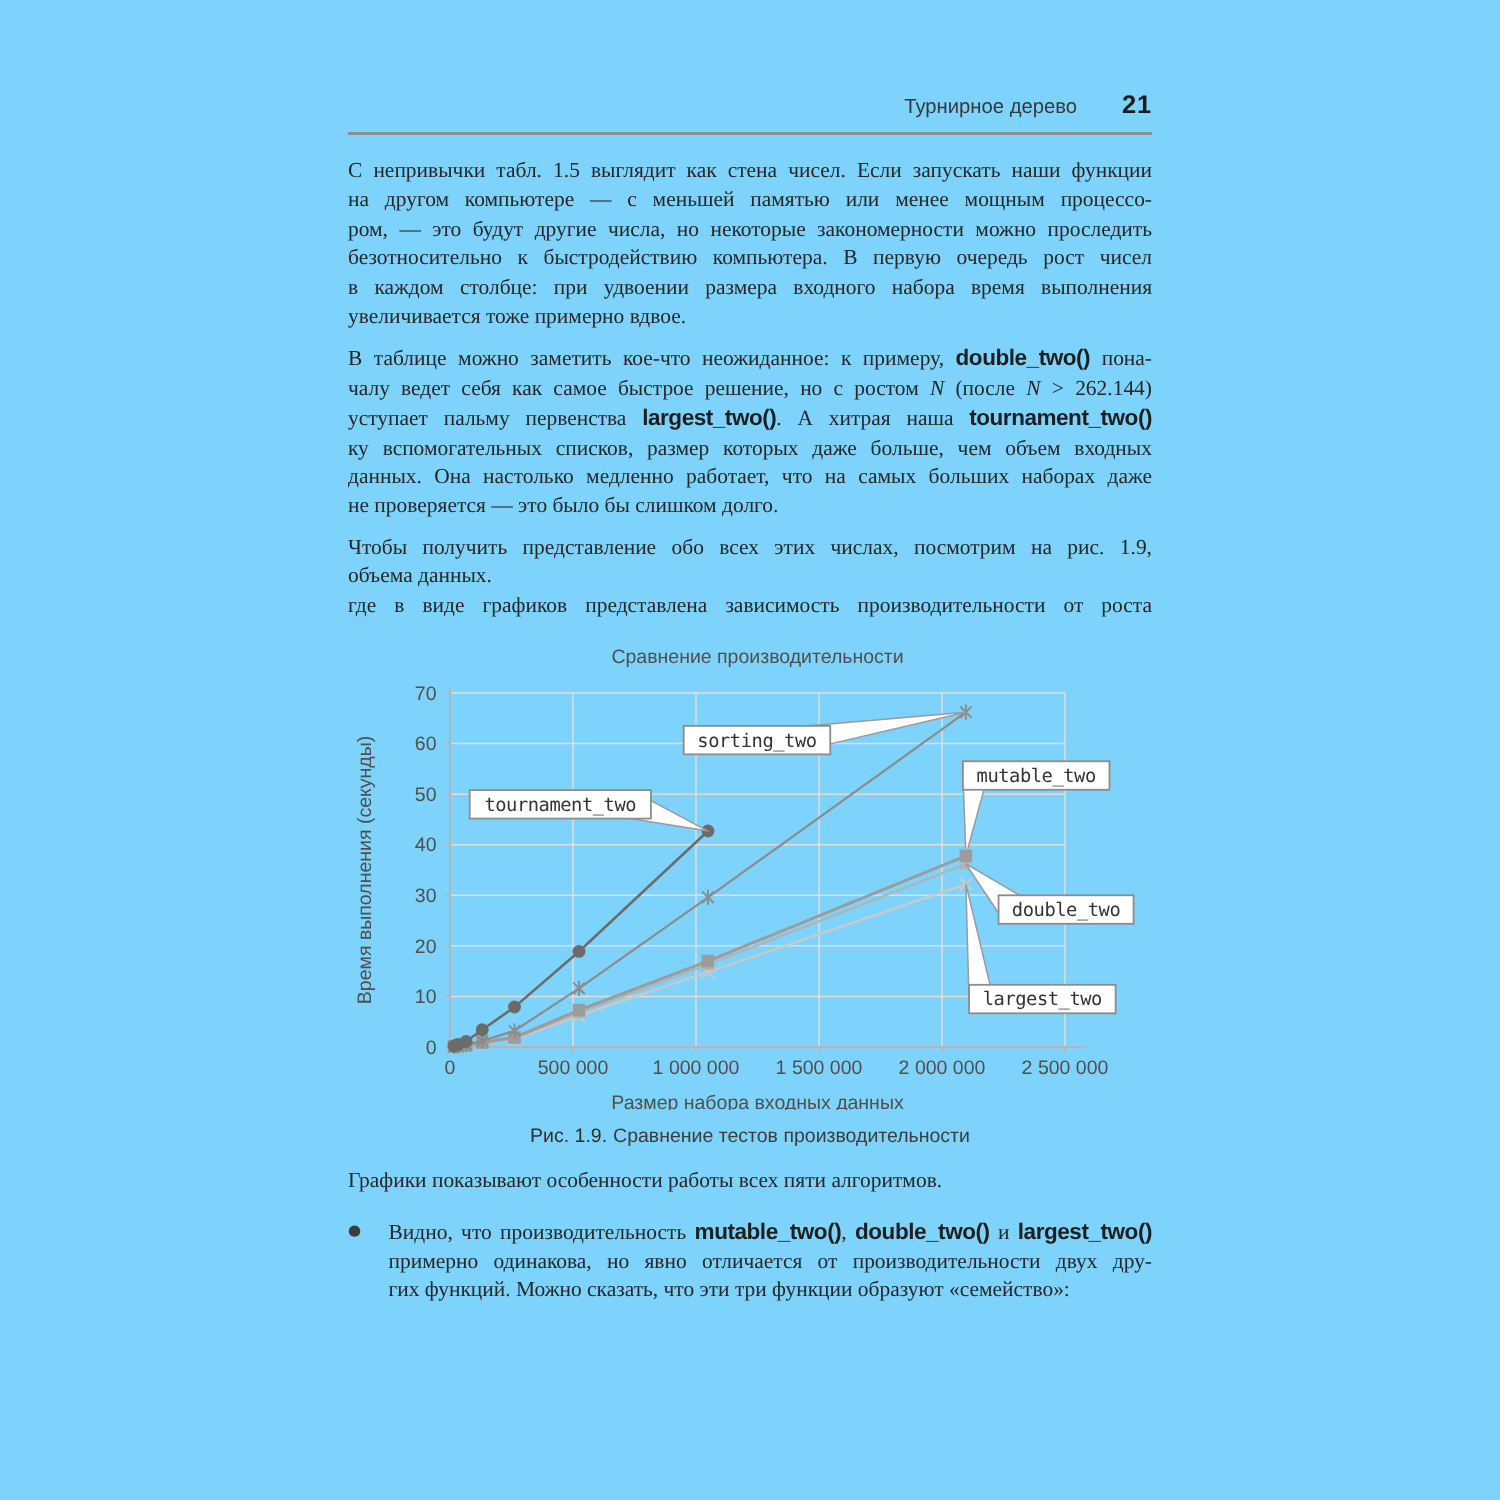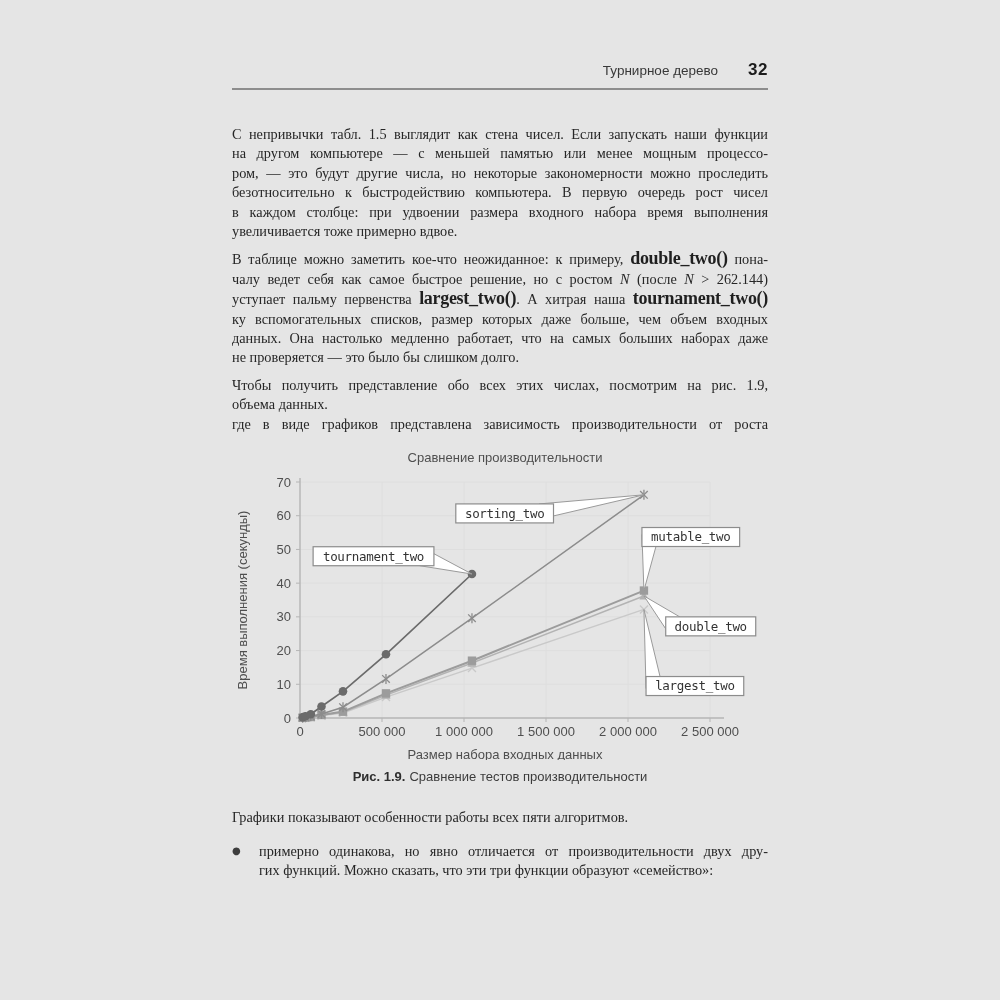--- a/index.html
+++ b/index.html
@@ -1,69 +1,69 @@
 <!DOCTYPE html>
 <html><head>
 <meta charset="utf-8">
 <style>
   html,body { margin:0; padding:0; background:#ffffff; }
   .page {
-    position:relative; width:1000px; height:1000px; background:#e5e5e5;
+    position:relative; width:1000px; height:1000px; background:#7dd3fc;
     overflow:hidden;
   }
   .content {
     position:absolute; left:232px; top:0; width:536px;
     font-family:"Liberation Serif", serif; color:#262626;
   }
   
   .pagehead {
     padding-top:60px; display:flex; justify-content:flex-end; align-items:baseline;
     font-family:"Liberation Sans", sans-serif;
   }
   .runhead { font-size:13.5px; color:#383838; }
   .pagenum { font-size:17px; font-weight:bold; color:#1c1c1c; margin-left:30px; letter-spacing:0.5px; }
   .headrule { border:none; border-top:2px solid #8d8d8d; margin:8px 0 0 0; }
   
   .para { font-size:14.3px; line-height:19.4px; }
   .para .line { text-align:justify; text-align-last:justify; white-space:nowrap; }
   .para .line.last { text-align:right; text-align-last:left; }
-  .p1 { margin-top:35px; }
+  .p1 { margin-top:15px; }
   .p2, .p3 { margin-top:8px; }
-  .p4 { margin-top:24px; }
+  .p4 { margin-top:14px; }
   code, .code {
-    font-family:Liberation Serif, serif; font-weight:bold;
-    font-size:18px; color:#1f1f1f; letter-spacing:-0.3px;
+    font-family:Liberation Sans, sans-serif; font-weight:bold;
+    font-size:15px; color:#1f1f1f; letter-spacing:-0.3px;
   }
   .it { font-style:italic; }
   
   figure { margin:14px 0 0 0; padding:0; }
   #chart { width:536px; height:312px; }
   figcaption {
     margin-top:9px; text-align:center;
     font-family:"Liberation Sans", sans-serif; font-size:13px; color:#2e2e2e;
   }
-  .cap-b { font-weight:bold; }
+  .cap-b { font-weight:normal; }
   .cap-t { margin-left:4px; color:#3c3c3c; }
   
   .bullet-row { display:flex; margin-top:14px; }
   .dot { width:27px; flex:0 0 27px; font-size:10px; color:#3d3d3d; padding-top:3px; font-family:"DejaVu Sans", sans-serif; }
   .li-text { flex:1; }
   
   .ct { font-family:"Liberation Sans", sans-serif; fill:#4f4f4f; }
   .callout-text { font-family:"DejaVu Sans Mono", monospace; fill:#333333; letter-spacing:-0.3px; }
 </style>
 </head>
 <body>
 
 <div class="page">
   <div class="content">
 
     <div class="pagehead">
       <span class="runhead">Турнирное дерево</span>
-      <span class="pagenum">32</span>
+      <span class="pagenum">21</span>
     </div>
     <hr class="headrule">
 
     <div class="para p1">
         <div class="line"><span>С непривычки табл. 1.5 выглядит как стена чисел. Если запускать наши функции</span></div>
         <div class="line"><span>на другом компьютере — с меньшей памятью или менее мощным процессо-</span></div>
         <div class="line"><span>ром, — это будут другие числа, но некоторые закономерности можно проследить</span></div>
         <div class="line"><span>безотносительно к быстродействию компьютера. В первую очередь рост чисел</span></div>
         <div class="line"><span>в каждом столбце: при удвоении размера входного набора время выполнения</span></div>
         <div class="line last"><span>увеличивается тоже примерно вдвое.</span></div>
@@ -218,19 +218,20 @@
       </figcaption>
     </figure>
 
     <div class="para p4">
         <div class="line last"><span>Графики показывают особенности работы всех пяти алгоритмов.</span></div>
       </div>
 
     <div class="bullet-row">
       <span class="dot">●</span>
       <div class="para li-text">
+          <div class="line"><span>Видно, что производительность </span><span class="code">mutable_two()</span><span>, </span><span class="code">double_two()</span><span> и </span><span class="code">largest_two()</span></div>
           <div class="line"><span>примерно одинакова, но явно отличается от производительности двух дру-</span></div>
           <div class="line last"><span>гих функций. Можно сказать, что эти три функции образуют «семейство»:</span></div>
         </div>
     </div>
 
   </div>
 </div>
 
 </body></html>

